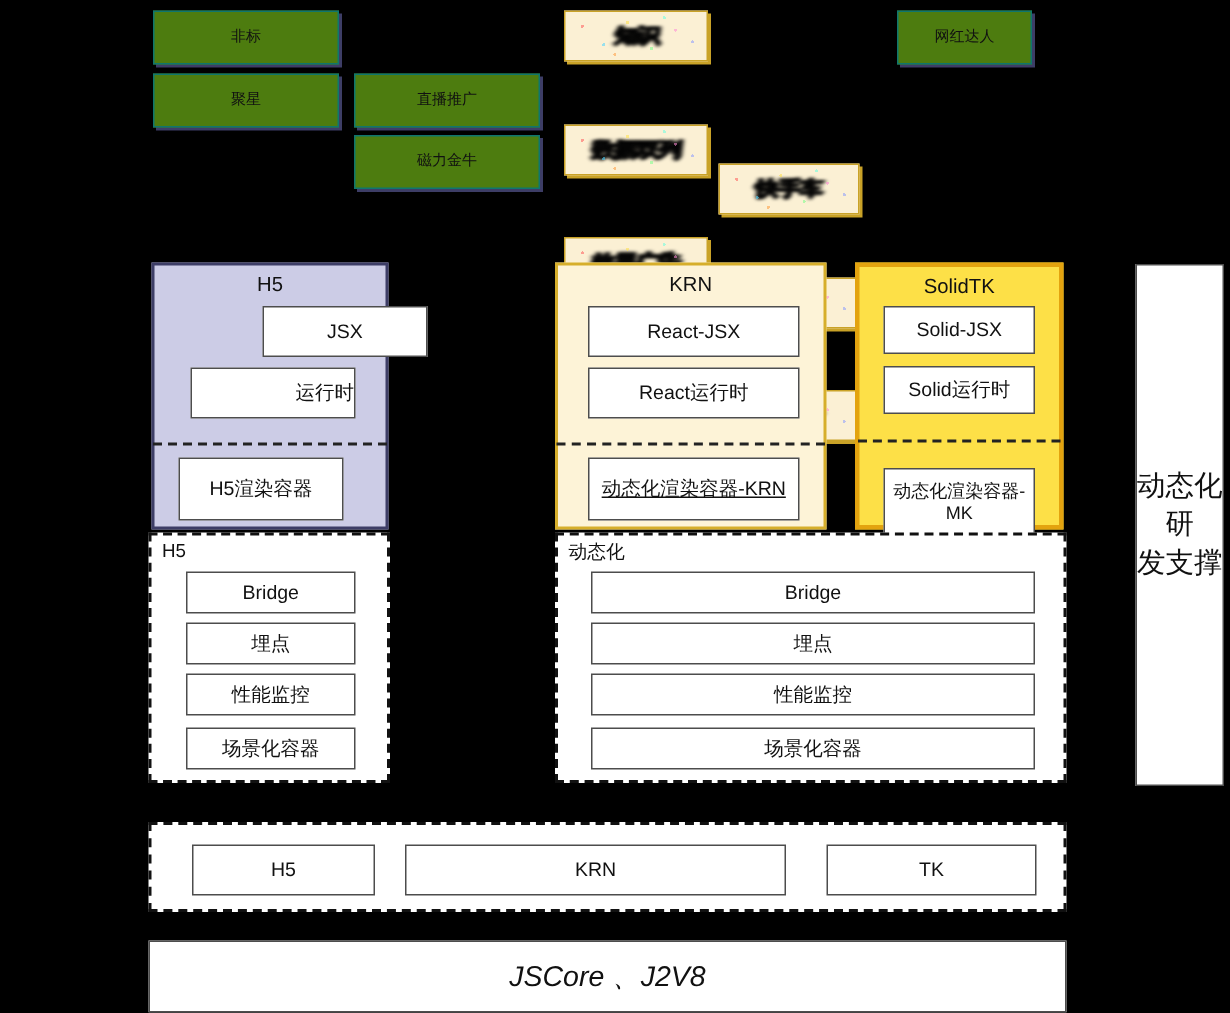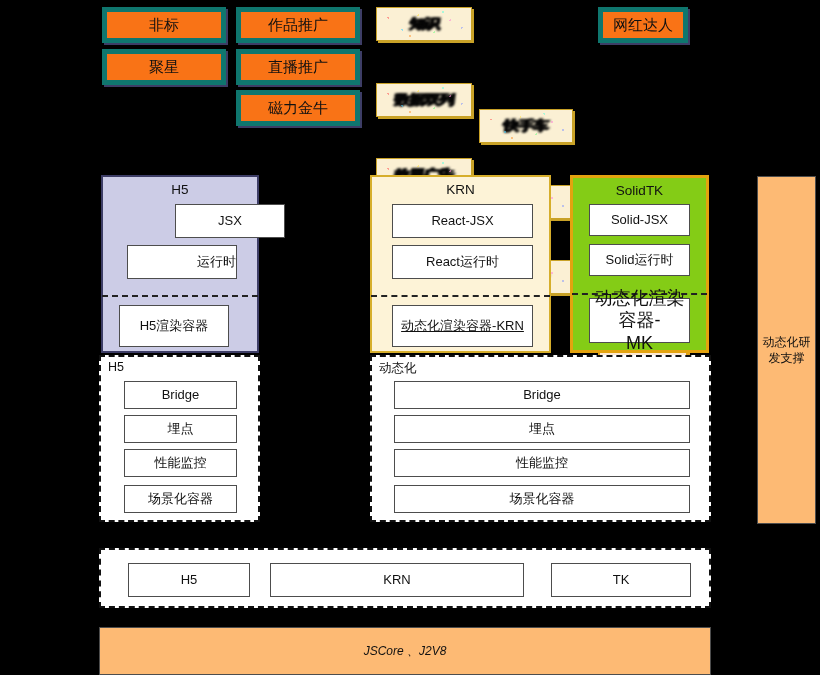--- a/index.html
+++ b/index.html
@@ -27,24 +27,24 @@
     align-items: center;
     justify-content: center;
     text-align: center;
     line-height: 1.18;
     font-size: 13px;
     white-space: pre-line;
   }
 
   
   .chip-purple {
-    background: #f97316;
-    border: 5px solid #0f766e;
+    background: #4d7c0f;
+    border: 1px solid #0f766e;
     box-shadow: 2px 2px 0 0 #3D3D66;
-    font-size: 15px;
+    font-size: 10px;
     color: #111;
   }
 
   
   .chip-gold {
     background: #FBF0D4;
     border: 1px solid #C9A227;
     box-shadow: 2px 2px 0 0 #C9A227;
     position: relative;
     overflow: hidden;
@@ -98,21 +98,21 @@
   }
   .stack-h5 {
     background: #CCCCE6;
     border: 2px solid #3D3D66;
   }
   .stack-krn {
     background: #FDF3D7;
     border: 2px solid #D6AE2B;
   }
   .stack-tk {
-    background: #84cc16;
+    background: #fde047;
     border: 3px solid #E3A30F;
   }
 
   
   .item {
     position: absolute;
     background: #FFFFFF;
     border: 1px solid #4D4D4D;
     display: flex;
     align-items: center;
@@ -133,49 +133,46 @@
   .dashgroup .grp-title {
     position: absolute;
     left: 7px; top: 3px;
     font-size: 12.5px;
     color: #111;
   }
 
   
   .plain {
     position: absolute;
-    background: #fdba74;
+    background: #ffffff;
     border: 1px solid #4D4D4D;
     display: flex;
     align-items: center;
     justify-content: center;
     text-align: center;
-    font-size: 12px;
+    font-size: 19px;
     color: #111;
     white-space: pre-line;
   }
   .vertical-support {
     line-height: 1.35;
   }
 </style>
 </head>
 <body>
 
 <div class="canvas">
 
   <div class="node chip-purple" style="left:102px;top:7px;width:124px;height:36px;">
     <span>非标</span>
   </div>
   <div class="node chip-purple" style="left:102px;top:49px;width:124px;height:36px;">
     <span>聚星</span>
   </div>
 
-  <div class="node chip-purple" style="left:236px;top:7px;width:124px;height:36px;">
-    <span>作品推广</span>
-  </div>
   <div class="node chip-purple" style="left:236px;top:49px;width:124px;height:36px;">
     <span>直播推广</span>
   </div>
   <div class="node chip-purple" style="left:236px;top:90px;width:124px;height:36px;">
     <span>磁力金牛</span>
   </div>
 
   <div class="node chip-gold" style="left:376px;top:7px;width:96px;height:34px;">
     <span class="redacted">知识</span>
     <span class="speckle"></span>
@@ -244,21 +241,21 @@
 
   <div class="stack stack-tk" style="left:570px;top:175px;width:139px;height:178px;">
     <div class="stack-title">SolidTK</div>
     <div class="item" style="left:16px;top:66px;width:101px;height:32px;">
       <span>Solid运行时</span>
     </div>
     <div class="item" style="left:16px;top:26px;width:101px;height:32px;">
       <span>Solid-JSX</span>
     </div>
     <div class="divider" style="top:115px;"></div>
-    <div class="item" style="left:16px;top:120px;width:101px;height:45px;font-size:18px;">
+    <div class="item" style="left:16px;top:134px;width:101px;height:45px;font-size:12px;">
       <span>动态化渲染容器-
 MK</span>
     </div>
   </div>
 
   <div class="plain vertical-support" style="left:757px;top:176px;width:59px;height:348px;">
     <span>动态化研
 发支撑</span>
   </div>
 

